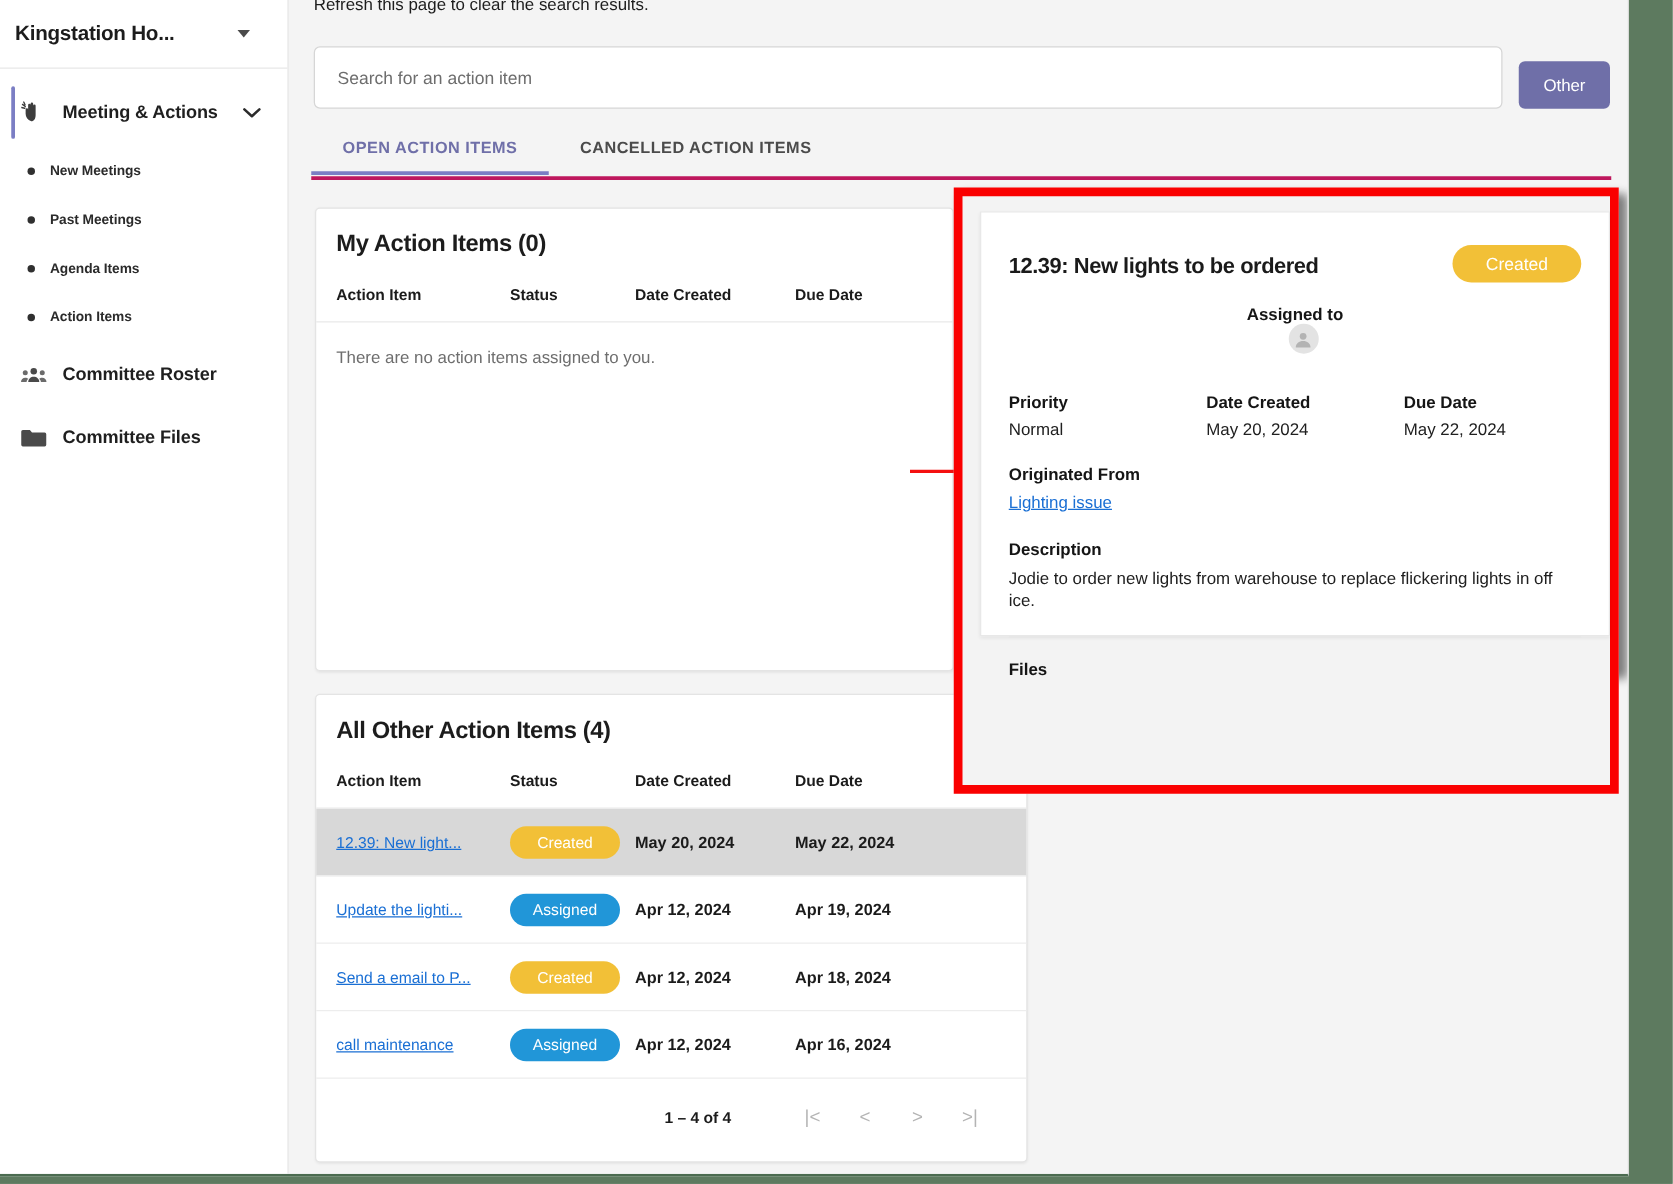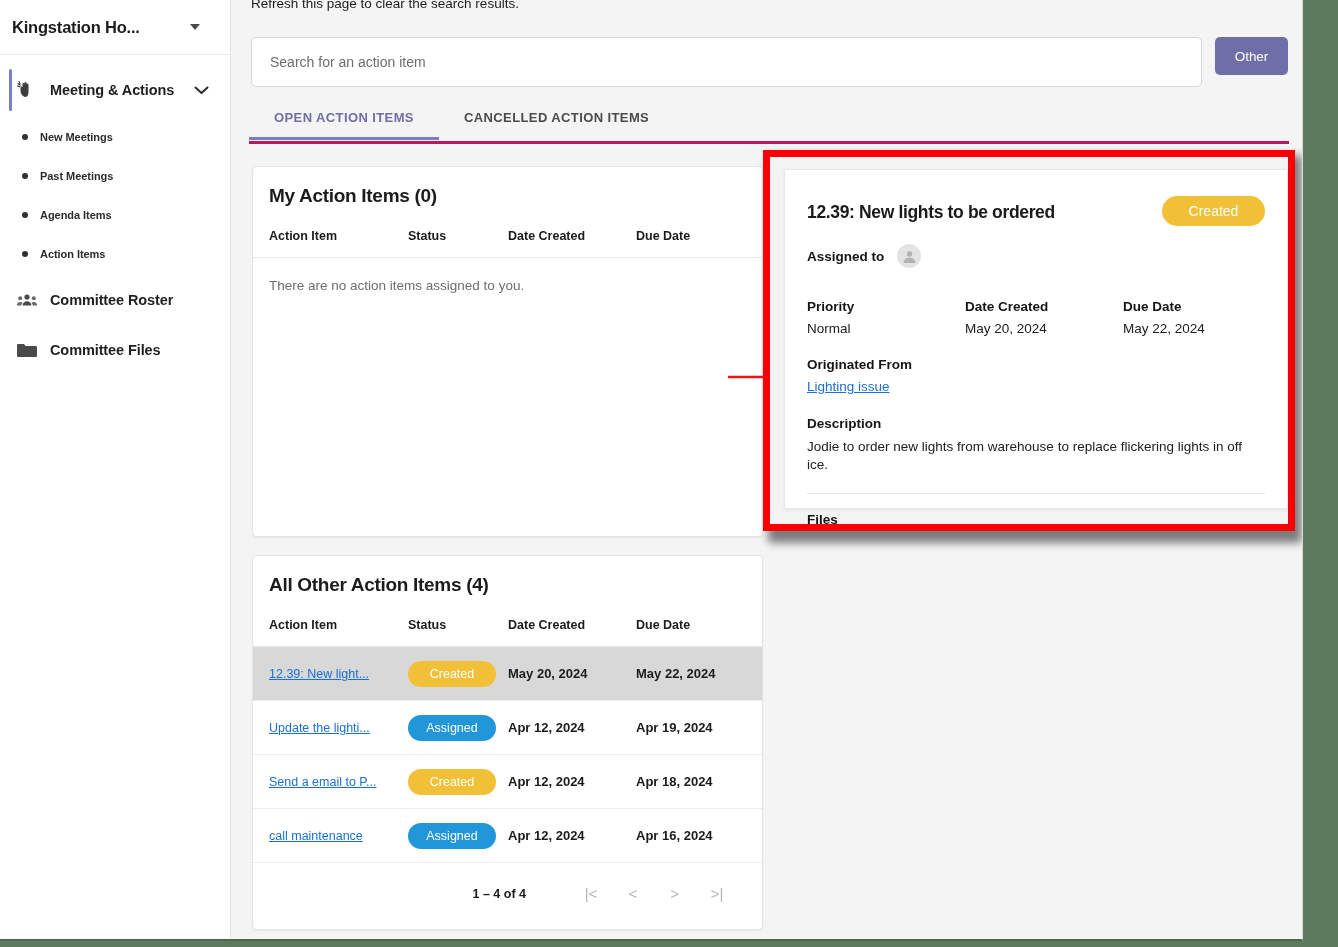--- a/index.html
+++ b/index.html
@@ -91,21 +91,21 @@
     background: #f4f4f4;
     overflow: hidden;
   }
   .notice {
     position: absolute; left: 20px; top: -4px;
     font-size: 13.5px; color: #1d1d1d; font-weight: 500;
   }
   .search-row {
     position: absolute; left: 20px; top: 37px;
     width: 1040px; height: 50px;
-    display: flex; align-items: flex-start;
+    display: flex; align-items: flex-end;
   }
   .search-input {
     width: 951px; height: 50px;
     background: #ffffff;
     border: 1px solid #d6d6d6;
     border-radius: 5px;
     padding: 0 18px;
     font-size: 14px; color: #222;
     font-family: "Liberation Sans", sans-serif;
     outline: none;
@@ -139,21 +139,21 @@
   .tab.active { color: #6f6fa8; border-bottom: 3px solid #7b7ec4; }
 
   .card {
     position: absolute;
     background: #ffffff;
     border: 1px solid #e4e4e4;
     border-radius: 4px;
     box-shadow: 0 1px 2px rgba(0,0,0,0.06);
   }
   #card-my { left: 21px; top: 166px; width: 511px; height: 371px; }
-  #card-all { left: 21px; top: 555px; width: 511px; height: 375px; }
+  #card-all { left: 21px; top: 555px; width: 570px; height: 375px; }
 
   .card-title {
     font-size: 19px; font-weight: bold; color: #1c1c1c;
     padding: 18px 0 0 16px; letter-spacing: -0.3px;
   }
   .tbl { width: 100%; border-collapse: collapse; }
   .tbl th {
     text-align: left;
     font-size: 12.5px; font-weight: bold; color: #1b1b1b;
     padding: 22px 0 14px 0;
@@ -206,21 +206,21 @@
     width: 539px; height: 393px;
   }
   #detail-shadow {
     position: absolute; left: 5px; top: 5px;
     width: 534px; height: 388px;
     background: #1a1a1a; border-radius: 3px;
     filter: blur(4px); opacity: 0.55;
   }
   #detail-outline {
     position: absolute; left: 0; top: 0;
-    width: 532px; height: 381px;
+    width: 532px; height: 485px;
     background: #f3f3f3;
     border: 7px solid #fa0000;
   }
   #detail-card {
     position: absolute; left: 14px; top: 12px;
     width: 504px; height: 340px;
     background: #ffffff;
     border: 1px solid #e8e8e8;
     box-shadow: 0 1px 3px rgba(0,0,0,0.07);
     padding: 26px 22px 0 22px;
@@ -229,21 +229,21 @@
   .detail-title {
     font-size: 17.5px; font-weight: bold; color: #1a1a1a;
     letter-spacing: -0.35px; flex: 1; padding-top: 6px;
   }
   .detail-badge {
     min-width: 103px; text-align: center;
     padding: 7px 0; border-radius: 20px;
     background: #f2c037; color: #ffffff;
     font-size: 14px;
   }
-  .assigned-row { display: flex; align-items: center; margin-top: 18px; }
+  .assigned-row { display: flex; align-items: center; margin-top: 18px; flex-direction: column; }
   .d-label { font-size: 13.5px; font-weight: bold; color: #151515; }
   .avatar {
     width: 24px; height: 24px; border-radius: 50%;
     background: #e3e3e3; margin-left: 13px;
     display: flex; align-items: center; justify-content: center;
   }
   .meta-grid {
     display: grid;
     grid-template-columns: 158px 158px auto;
     margin-top: 31px; row-gap: 7px;

